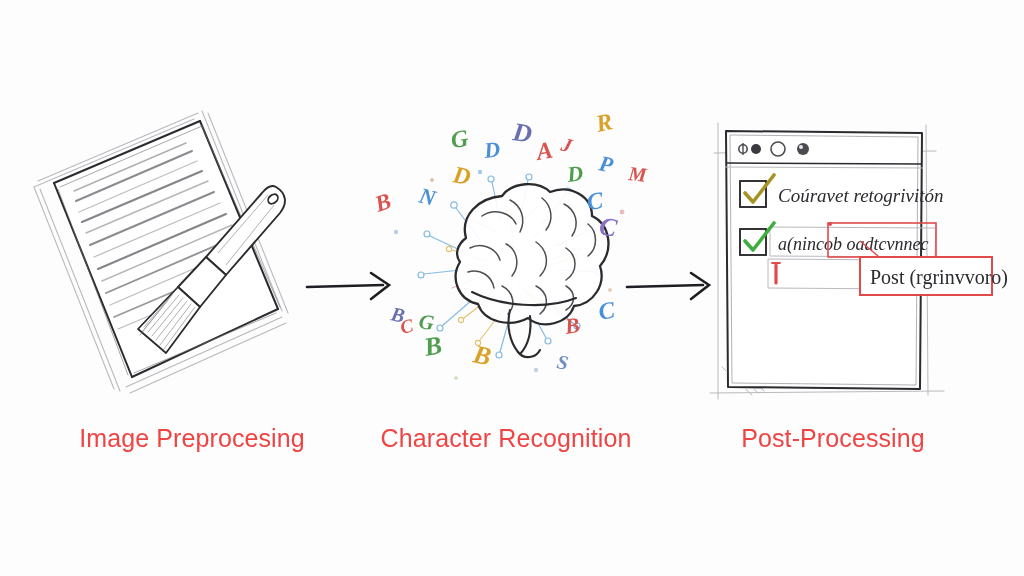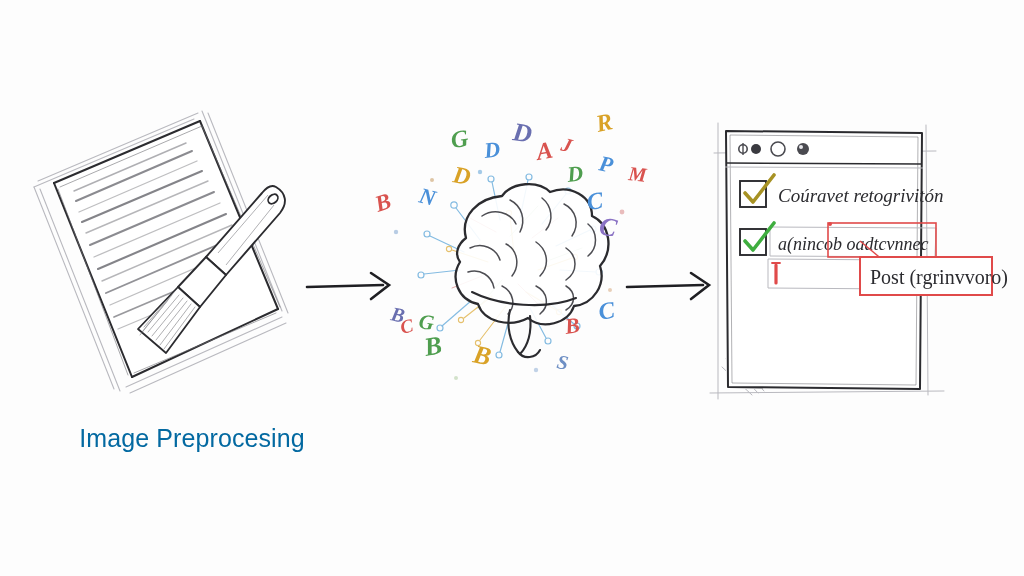--- a/index.html
+++ b/index.html
@@ -33,21 +33,21 @@
   #arrow-2 { left: 625px; }
 
   .caption {
     position: absolute;
     top: 424px;
     width: 340px;
     text-align: center;
     font-family: "Liberation Sans", sans-serif;
     font-size: 25px;
     font-weight: 400;
-    color: #0369a1;
+    color: #ef4444;
     letter-spacing: 0.1px;
     white-space: nowrap;
   }
   #caption-preprocessing  { left: 22px;  }
   #caption-recognition    { left: 336px; }
   #caption-postprocessing { left: 663px; }
 
   svg { display: block; overflow: visible; }
   .sketch-dark   { stroke: #2b2b2f; fill: none; }
   .sketch-mid    { stroke: #6e6e74; fill: none; }
@@ -356,14 +356,16 @@
       <path d="M160 132 L196 162" stroke="#e04a4a" stroke-width="1.4" fill="none"></path>
 
       <g>
         <rect x="160" y="148" width="132" height="38" fill="#ffffff" stroke="#e04a4a" stroke-width="2.0"></rect>
         <text x="170" y="175" font-family="'Liberation Serif', serif" font-size="20" fill="#2b2b2f">Post (rgrinvvoro)</text>
       </g>
     </svg>
   </div>
 
   <div class="caption" id="caption-preprocessing">Image Preprocesing</div>
+  <div class="caption" id="caption-recognition">Character Recognition</div>
+  <div class="caption" id="caption-postprocessing">Post-Processing</div>
 
 </div>
 
 </body></html>

